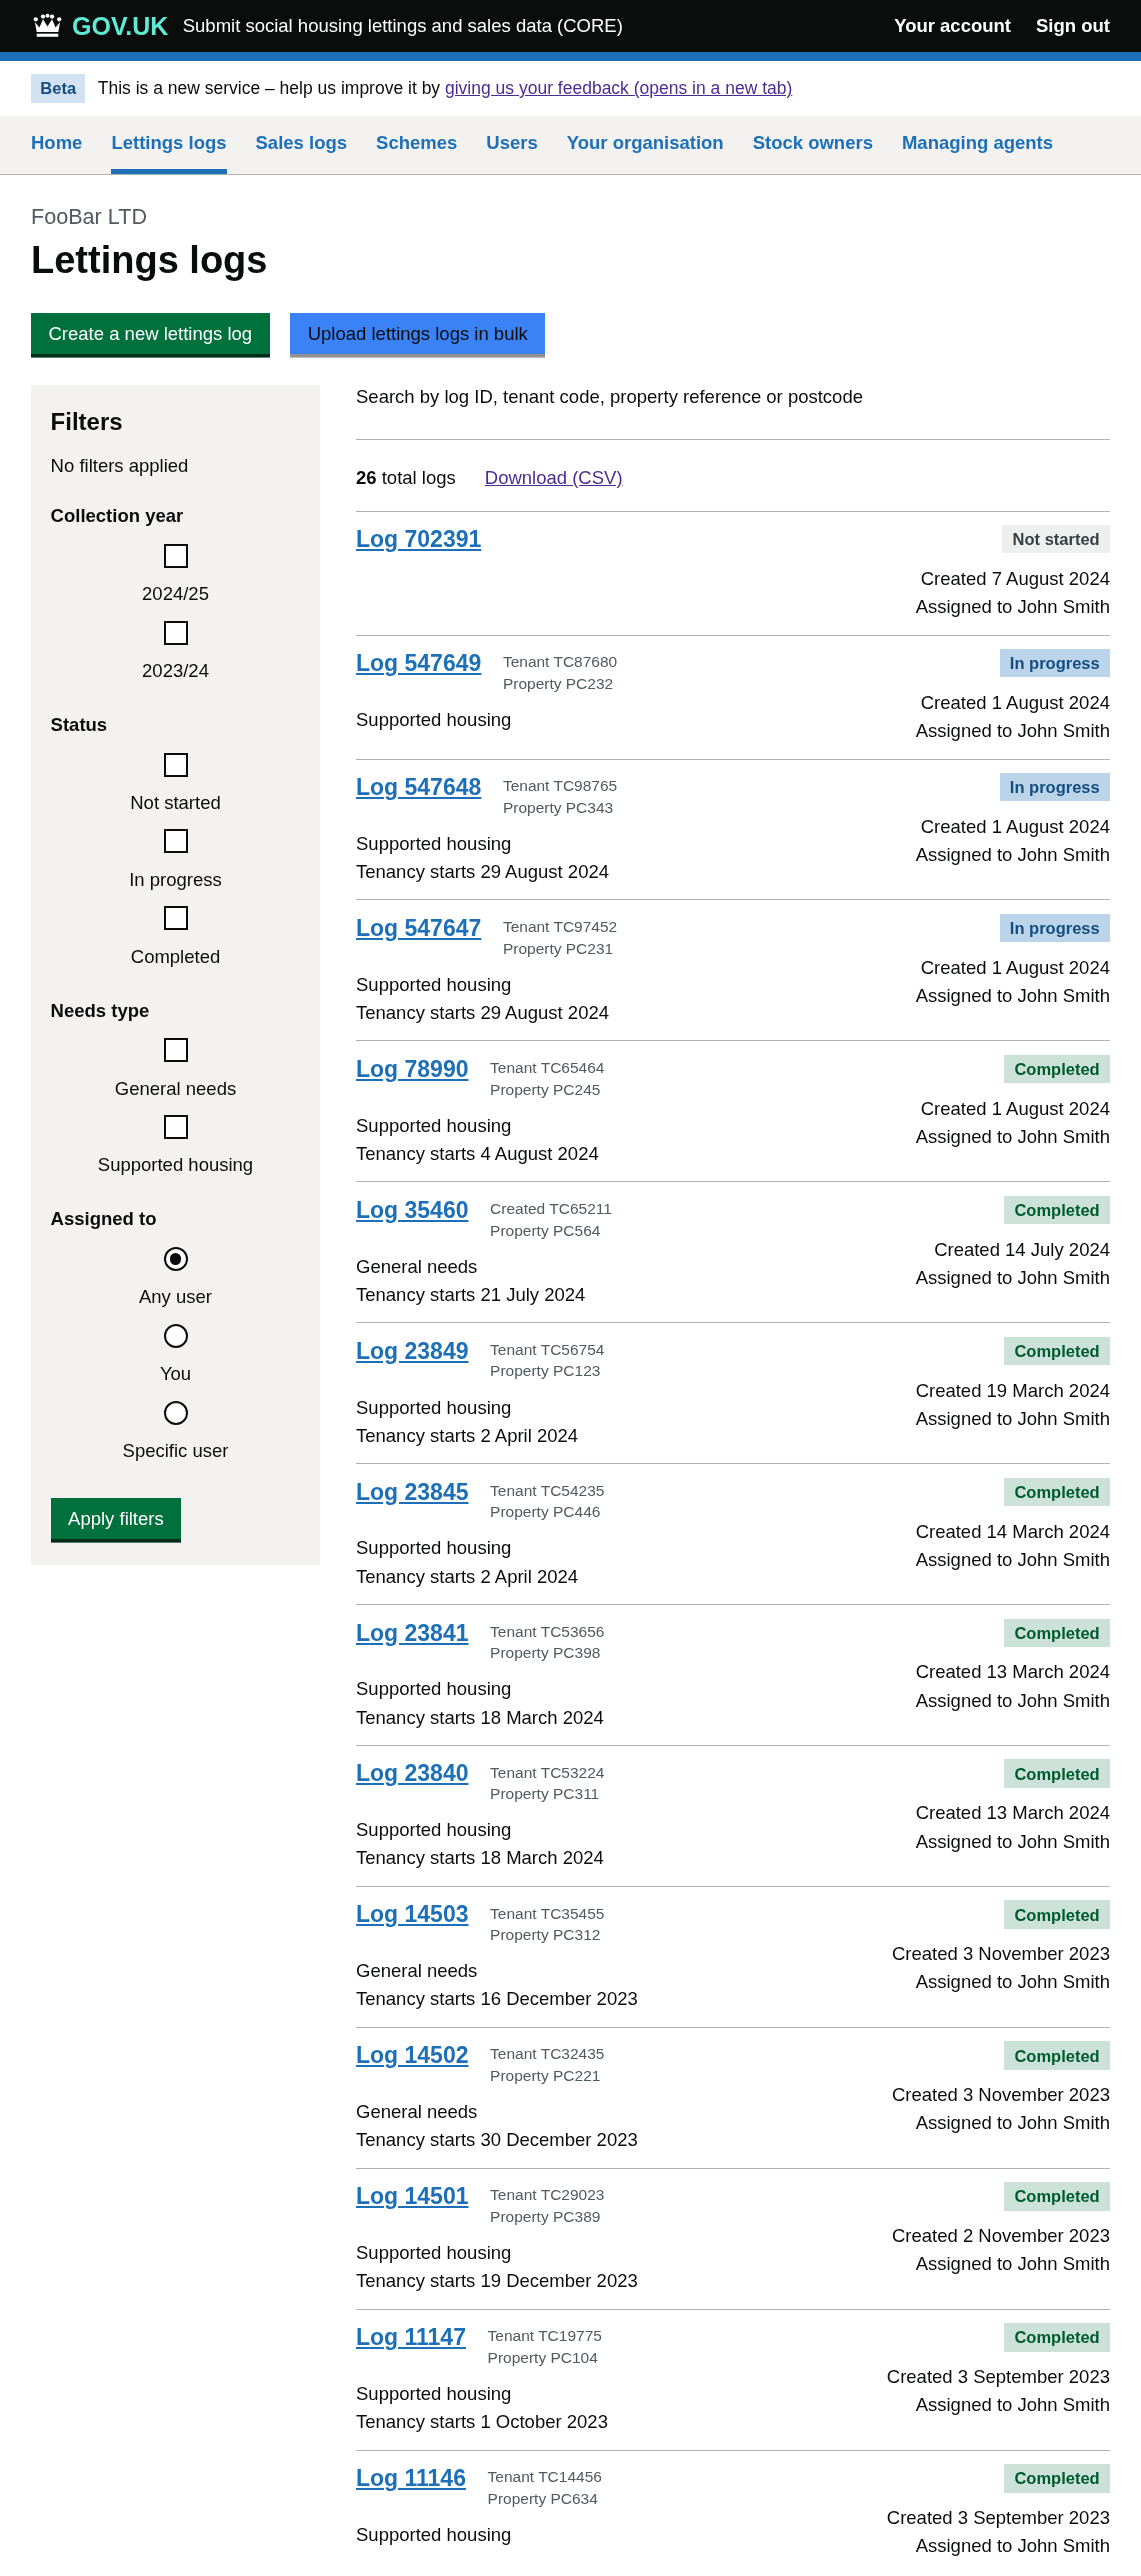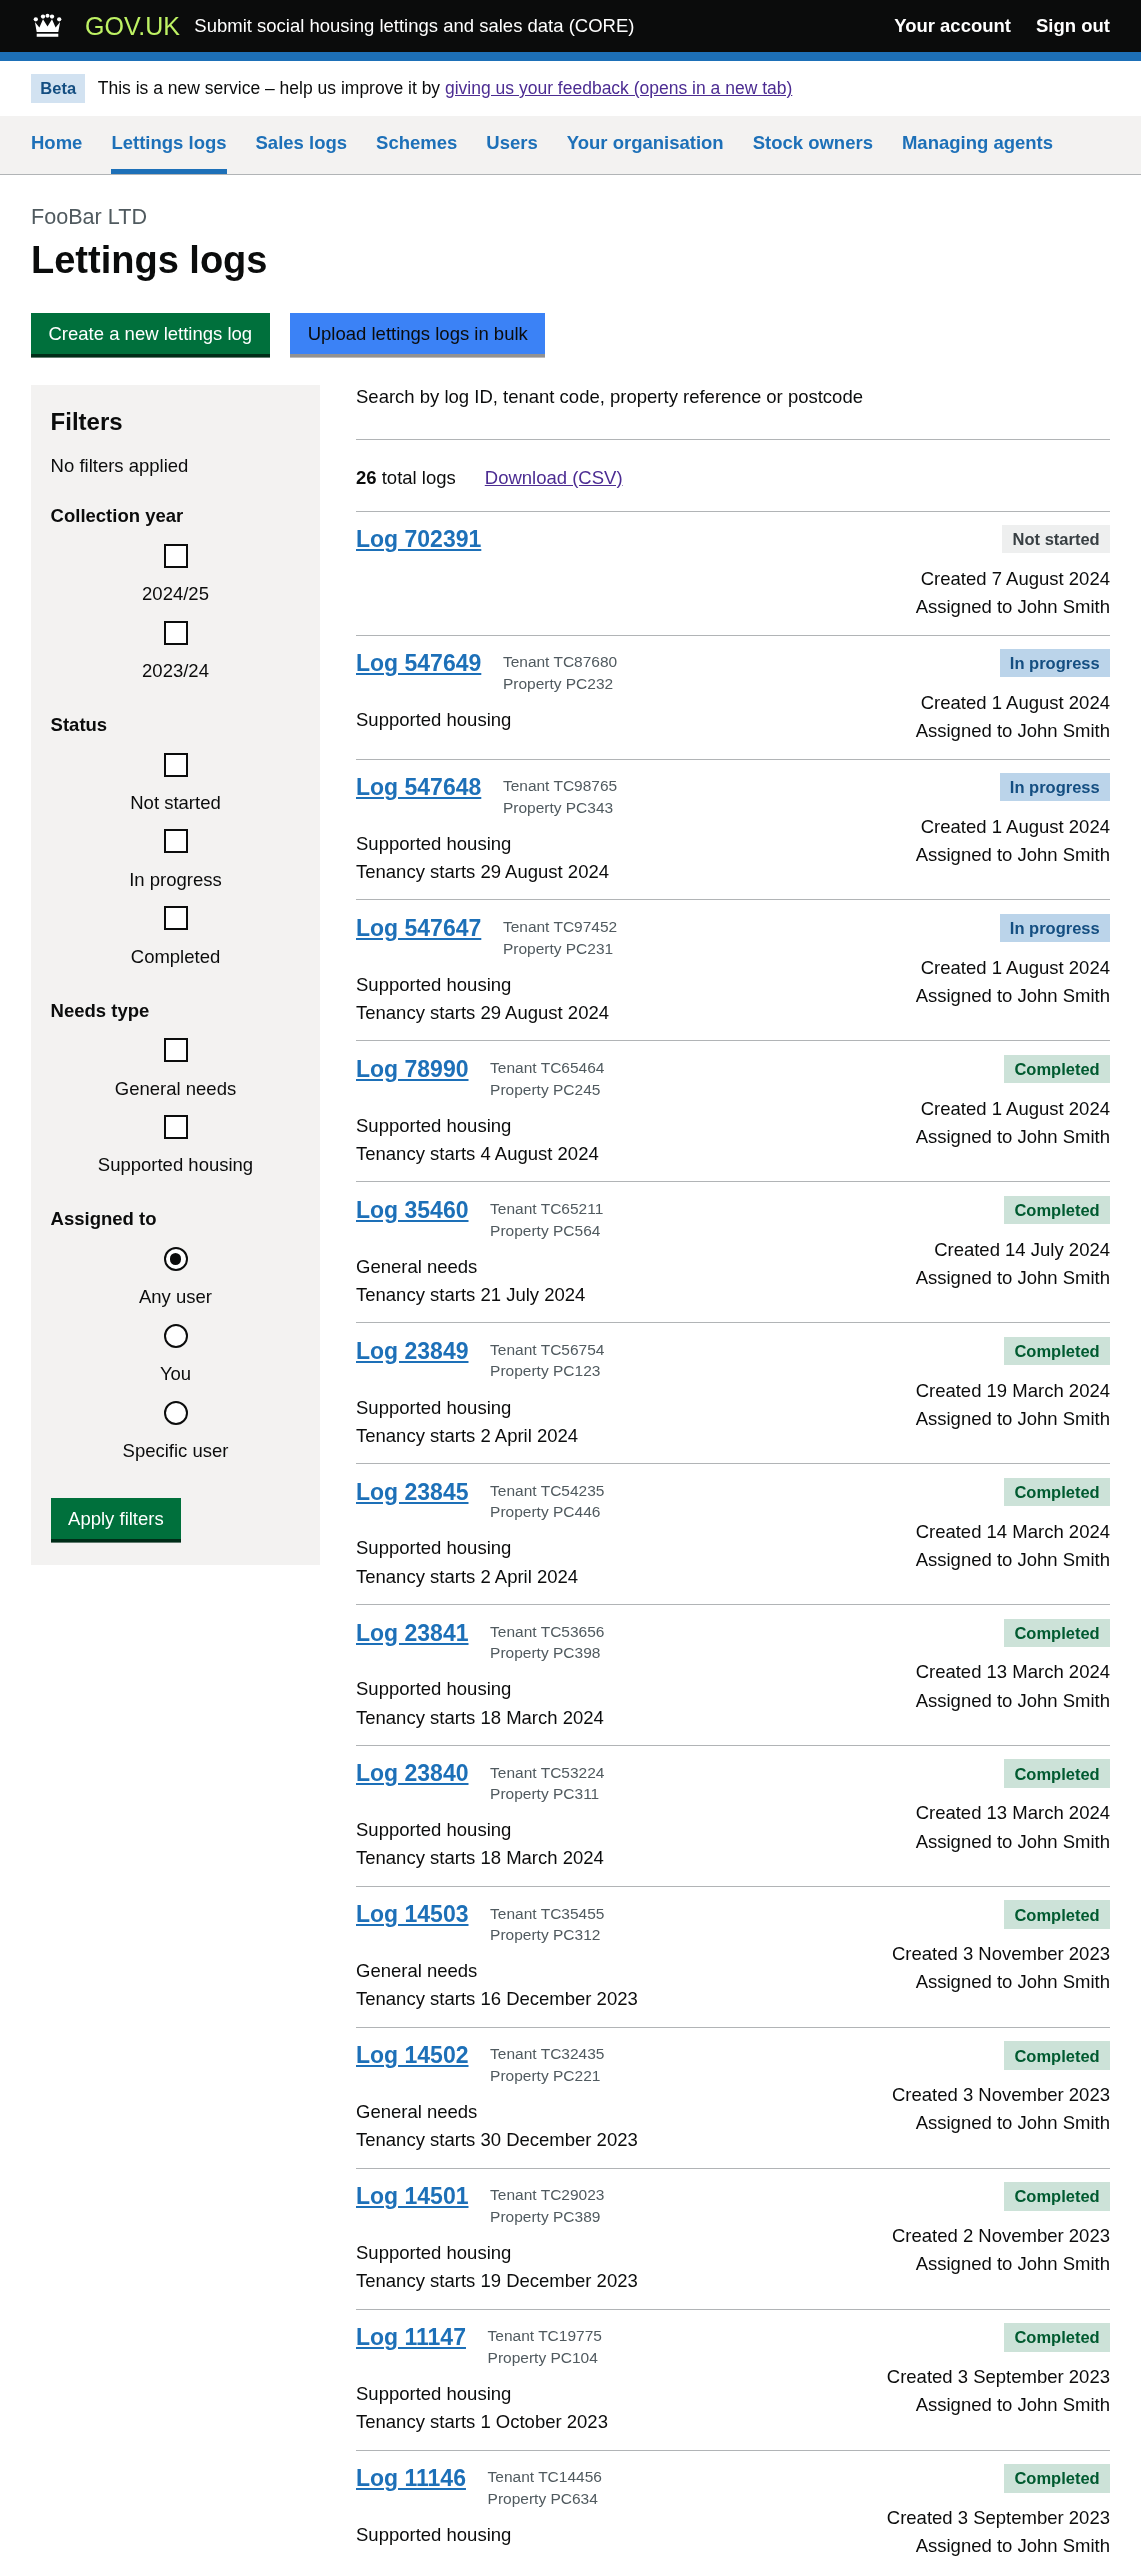--- a/index.html
+++ b/index.html
@@ -11,21 +11,21 @@
     font-size: 18.5px;
     line-height: 1.3;
   }
   a { }
   .width-container { margin: 0 31px; }
 
   
   .govuk-header { background: #0b0c0c; }
   .govuk-header .width-container { display: flex; align-items: center; height: 52px; }
   .header-left { display: flex; align-items: center; flex: 1; }
-  .logo { display: flex; align-items: center; gap: 21px; color: #bef264; text-decoration: none; font-weight: 400; font-size: 25px; }
+  .logo { display: flex; align-items: center; gap: 8px; color: #5eead4; text-decoration: none; font-weight: 700; font-size: 25px; }
   .crown-svg { width: 33px; height: 27px; }
   .service-name { color: #fff; text-decoration: none; font-size: 18.5px; margin-left: 14.4px; }
   .header-links { display: flex; gap: 25px; }
   .header-links a { color: #fff; font-weight: 700; font-size: 18.5px; text-decoration: none; }
   .header-blue-bar { height: 9.3px; background: #1d70b8; }
 
   
   .phase-banner { padding: 12.4px 0; }
   .phase-inner { display: flex; align-items: center; gap: 12.4px; }
   .beta-tag { background: #d2e2f1; color: #144e81; font-weight: 700; font-size: 16.5px; padding: 4.1px 9.3px; }
@@ -314,21 +314,21 @@
               <strong class="tag tag--green">Completed</strong>
               <p class="log-created">Created 1 August 2024</p>
               <p class="log-assigned">Assigned to John Smith</p>
             </div>
           </article>
           <article class="log-entry">
             <div class="log-left">
               <div class="log-head">
                 <a class="log-link" href="#">Log 35460</a>
                 <div class="log-codes">
-                  <div>Tenant TC65211</div>
+                  <div>Created TC65211</div>
                   <div>Property PC564</div>
                 </div>
               </div>
               <p class="log-needs">General needs</p>
               <p class="log-tenancy">Tenancy starts 21 July 2024</p>
             </div>
             <div class="log-right">
               <strong class="tag tag--green">Completed</strong>
               <p class="log-created">Created 14 July 2024</p>
               <p class="log-assigned">Assigned to John Smith</p>

